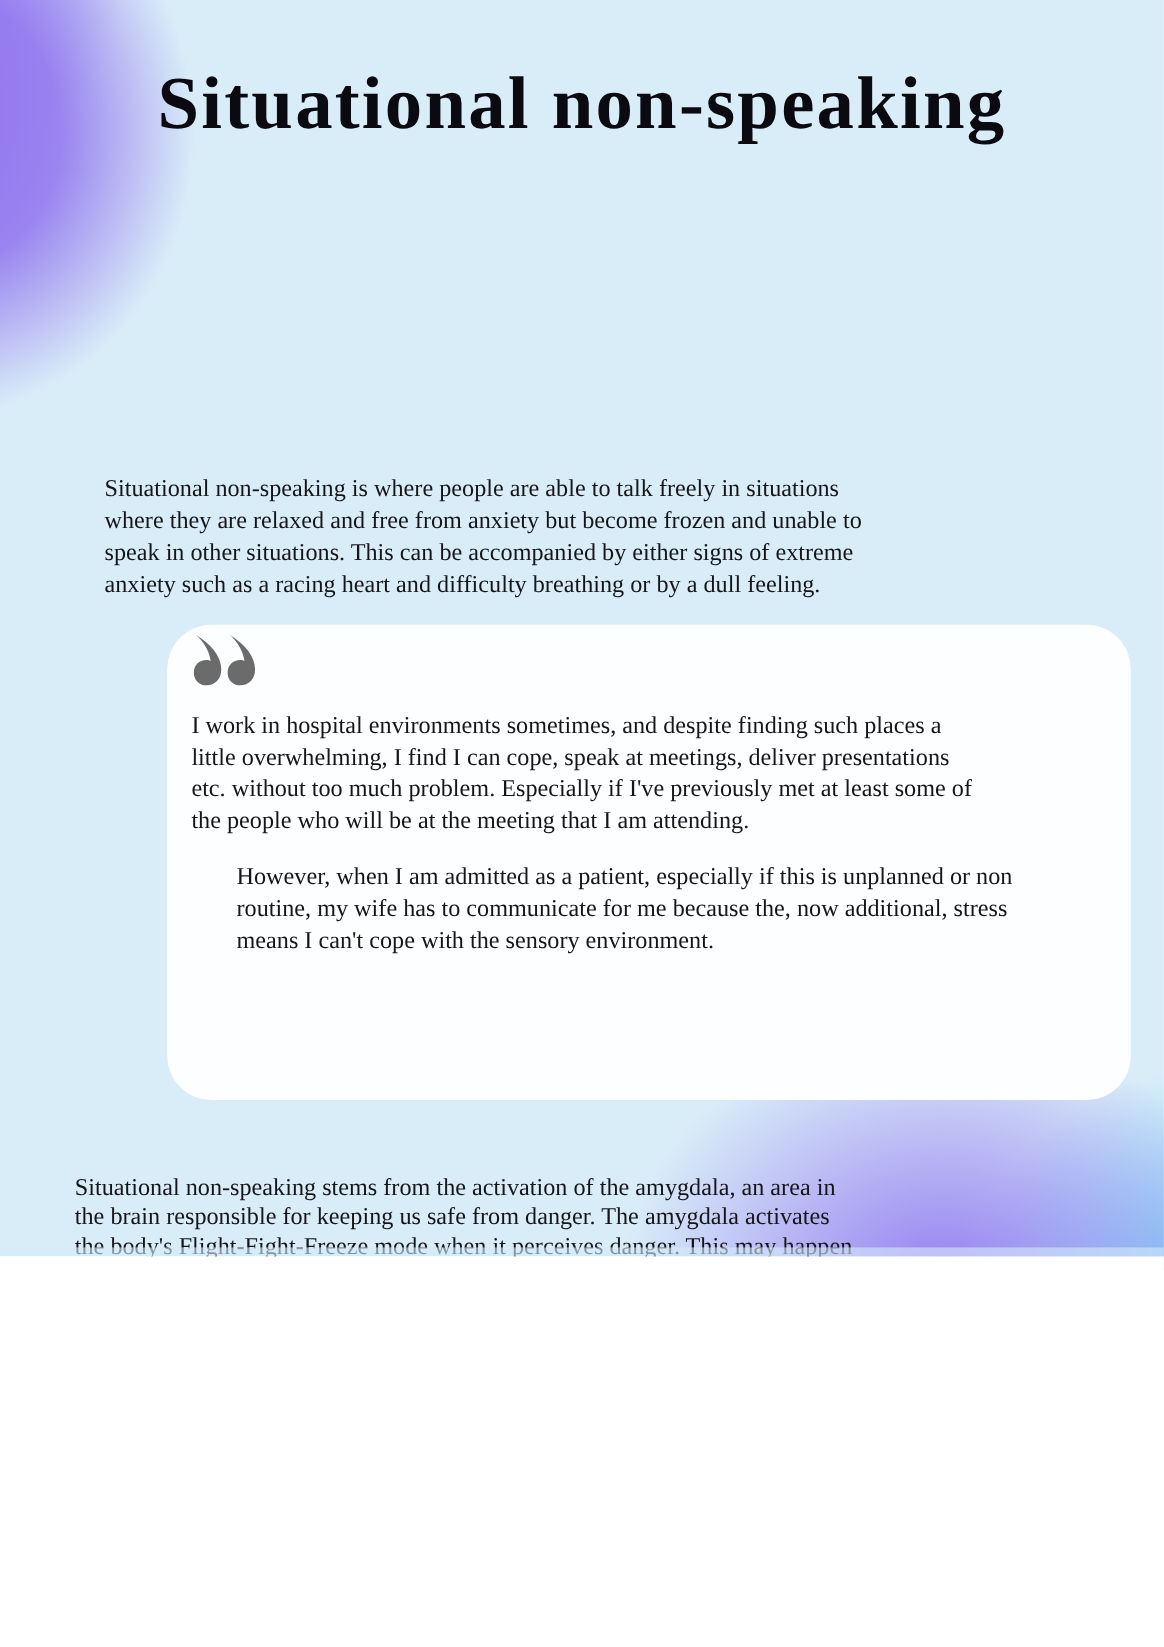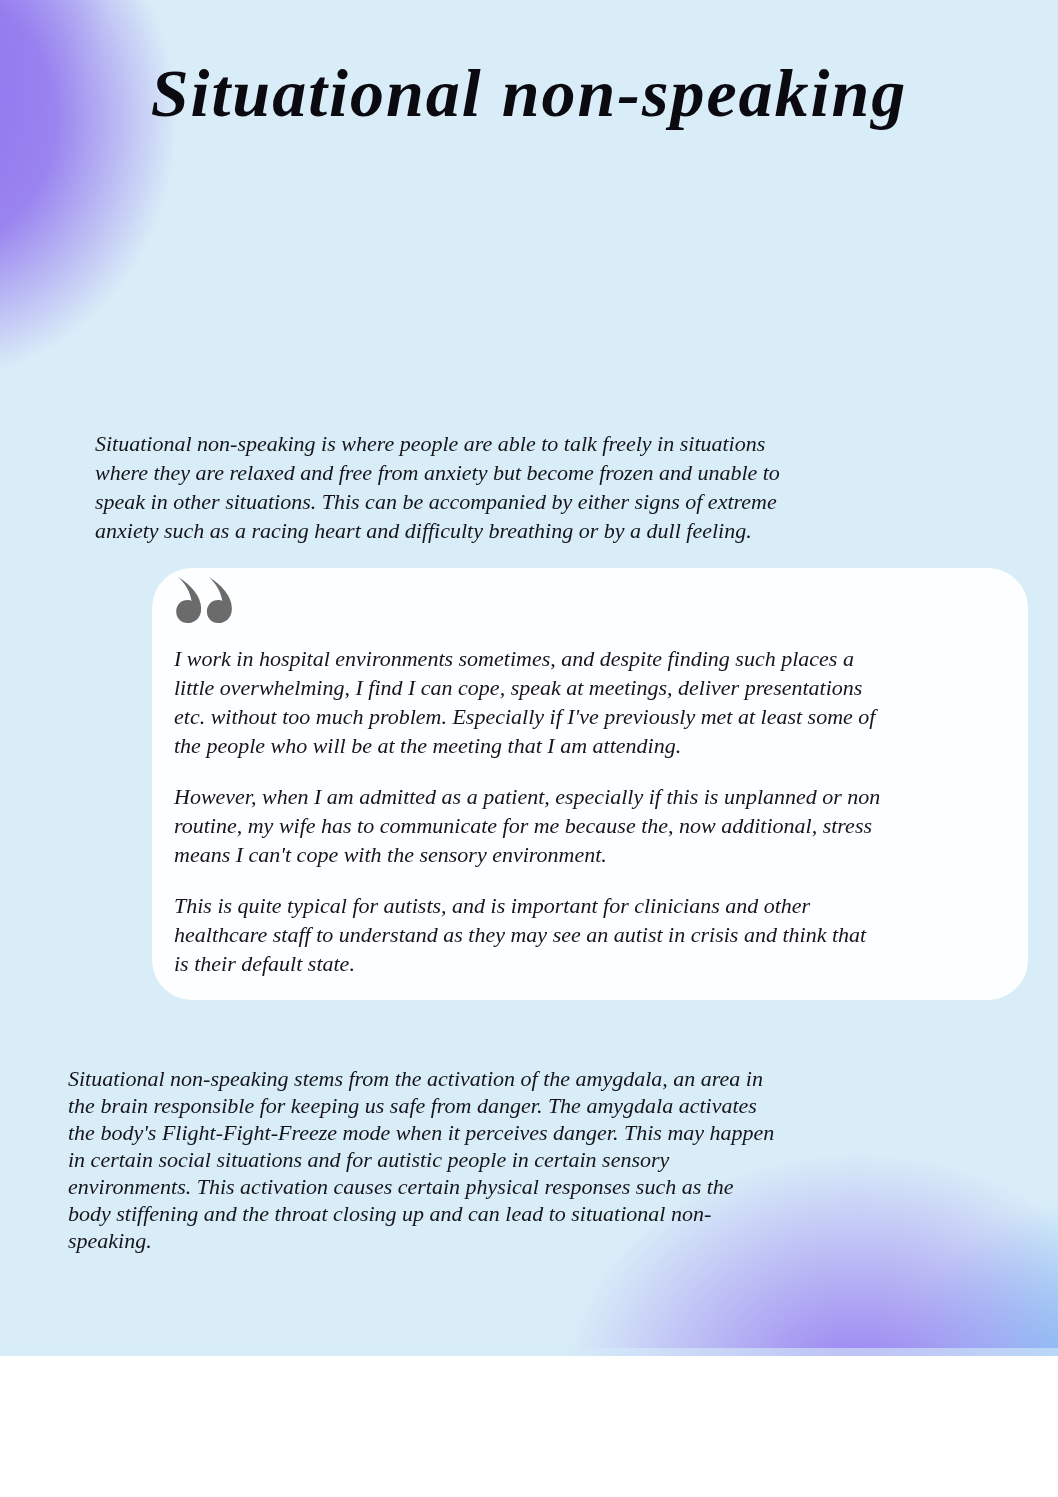--- a/index.html
+++ b/index.html
@@ -1,28 +1,27 @@
 <!DOCTYPE html>
 <html><head>
 <meta charset="utf-8">
 <style>
   html,body{margin:0;padding:0;}
   body{font-family:"Liberation Serif", serif;}
   .page{
     position:relative;
-    width:1058px;height:1356px;
+    width:1058px;height:1142px;
     overflow:hidden;
     background-color:#d9edf8;
     background-image:
       radial-gradient(ellipse 330px 360px at -60px 120px, #8f72ee 0%, rgba(143,114,238,.85) 35%, rgba(143,114,238,0) 72%),
       radial-gradient(ellipse 200px 240px at -30px -20px, rgba(160,140,245,.7) 0%, rgba(160,140,245,0) 70%),
       radial-gradient(ellipse 430px 340px at 81% 102%, rgba(144,116,240,.92) 0%, rgba(144,116,240,0) 68%),
       radial-gradient(ellipse 340px 330px at 105% 105%, rgba(96,197,243,.95) 0%, rgba(96,197,243,0) 70%);
     color:#15151a;
-    font-style:italic;
   }
   .bottom-strip{
     position:absolute;left:0;right:0;bottom:0;height:8px;
     background:rgba(211,235,248,.6);
   }
   h1.title{
     position:absolute;top:54px;left:0;width:100%;
     margin:0;text-align:center;
     font-size:68px;font-weight:600;letter-spacing:2px;
     color:#0a0a10;white-space:pre;
@@ -41,21 +40,21 @@
   .overview{
     position:absolute;left:95px;top:415px;margin-top:14px;
   }
   .quote-card{
     left:152px;top:568px;width:876px;height:432px;
     border-radius:40px;
     box-sizing:border-box;padding:8px 20px 0 22px;
   }
   .quote-icon{display:block;height:50px;margin-left:0;}
   .quote-card p.lines{margin:18px 0 0 0;}
-  .quote-card p.lines + p.lines{margin-top:22px;}
+  .quote-card p.lines + p.lines{margin-top:22px;margin-left:41px;}
   h2.section-heading{
     position:absolute;left:68px;top:1046px;margin:0;
     font-size:34px;font-weight:700;letter-spacing:.5px;color:#0d0d12;
     white-space:pre;
   }
   .amygdala{
     position:absolute;left:68px;top:1065px;line-height:27px;
   }
   .logo-card{
     position:absolute;left:347px;top:1380px;width:290px;height:78px;
@@ -94,23 +93,20 @@
         </g>
       </svg>
     </span>
     <p class="lines">I work in hospital environments sometimes, and despite finding such places a
 little overwhelming, I find I can cope, speak at meetings, deliver presentations
 etc. without too much problem. Especially if I've previously met at least some of
 the people who will be at the meeting that I am attending.</p>
     <p class="lines">However, when I am admitted as a patient, especially if this is unplanned or non
 routine, my wife has to communicate for me because the, now additional, stress
 means I can't cope with the sensory environment.</p>
-    <p class="lines">This is quite typical for autists, and is important for clinicians and other
-healthcare staff to understand as they may see an autist in crisis and think that
-is their default state.</p>
   </section>
 
 
   <p class="lines amygdala">Situational non-speaking stems from the activation of the amygdala, an area in
 the brain responsible for keeping us safe from danger. The amygdala activates
 the body's Flight-Fight-Freeze mode when it perceives danger. This may happen
 in certain social situations and for autistic people in certain sensory
 environments. This activation causes certain physical responses such as the
 body stiffening and the throat closing up and can lead to situational non-
 speaking.</p>

